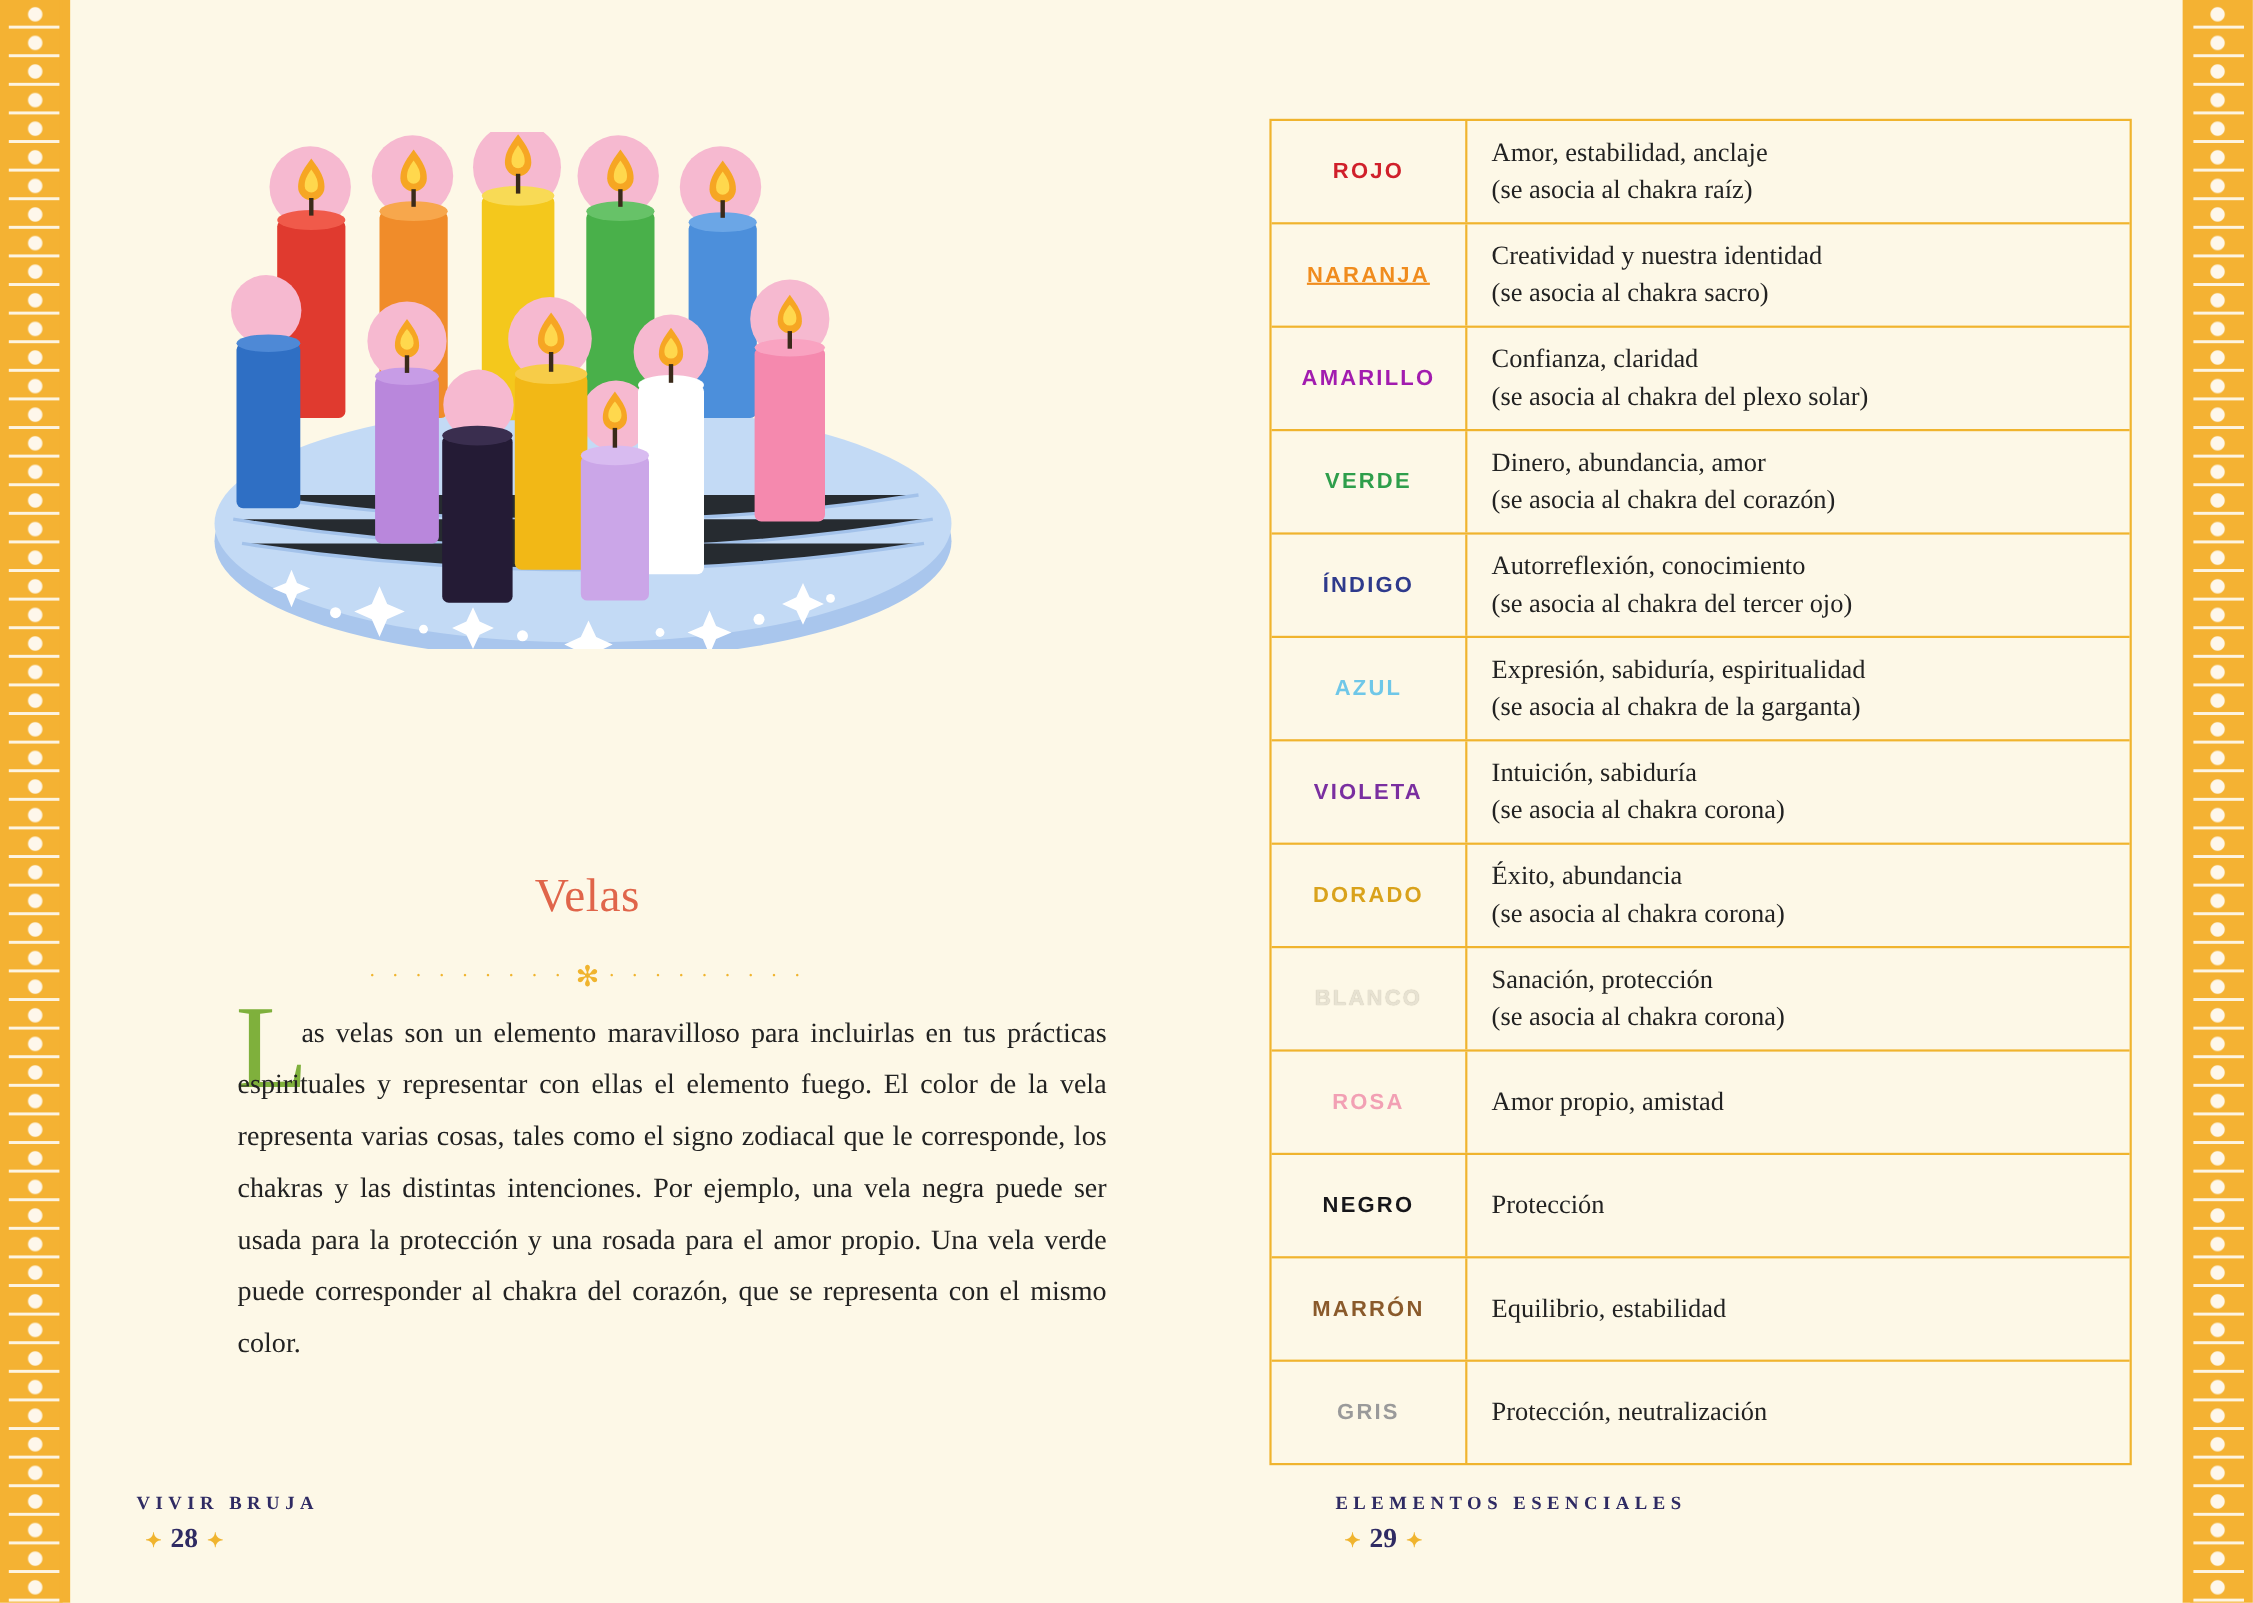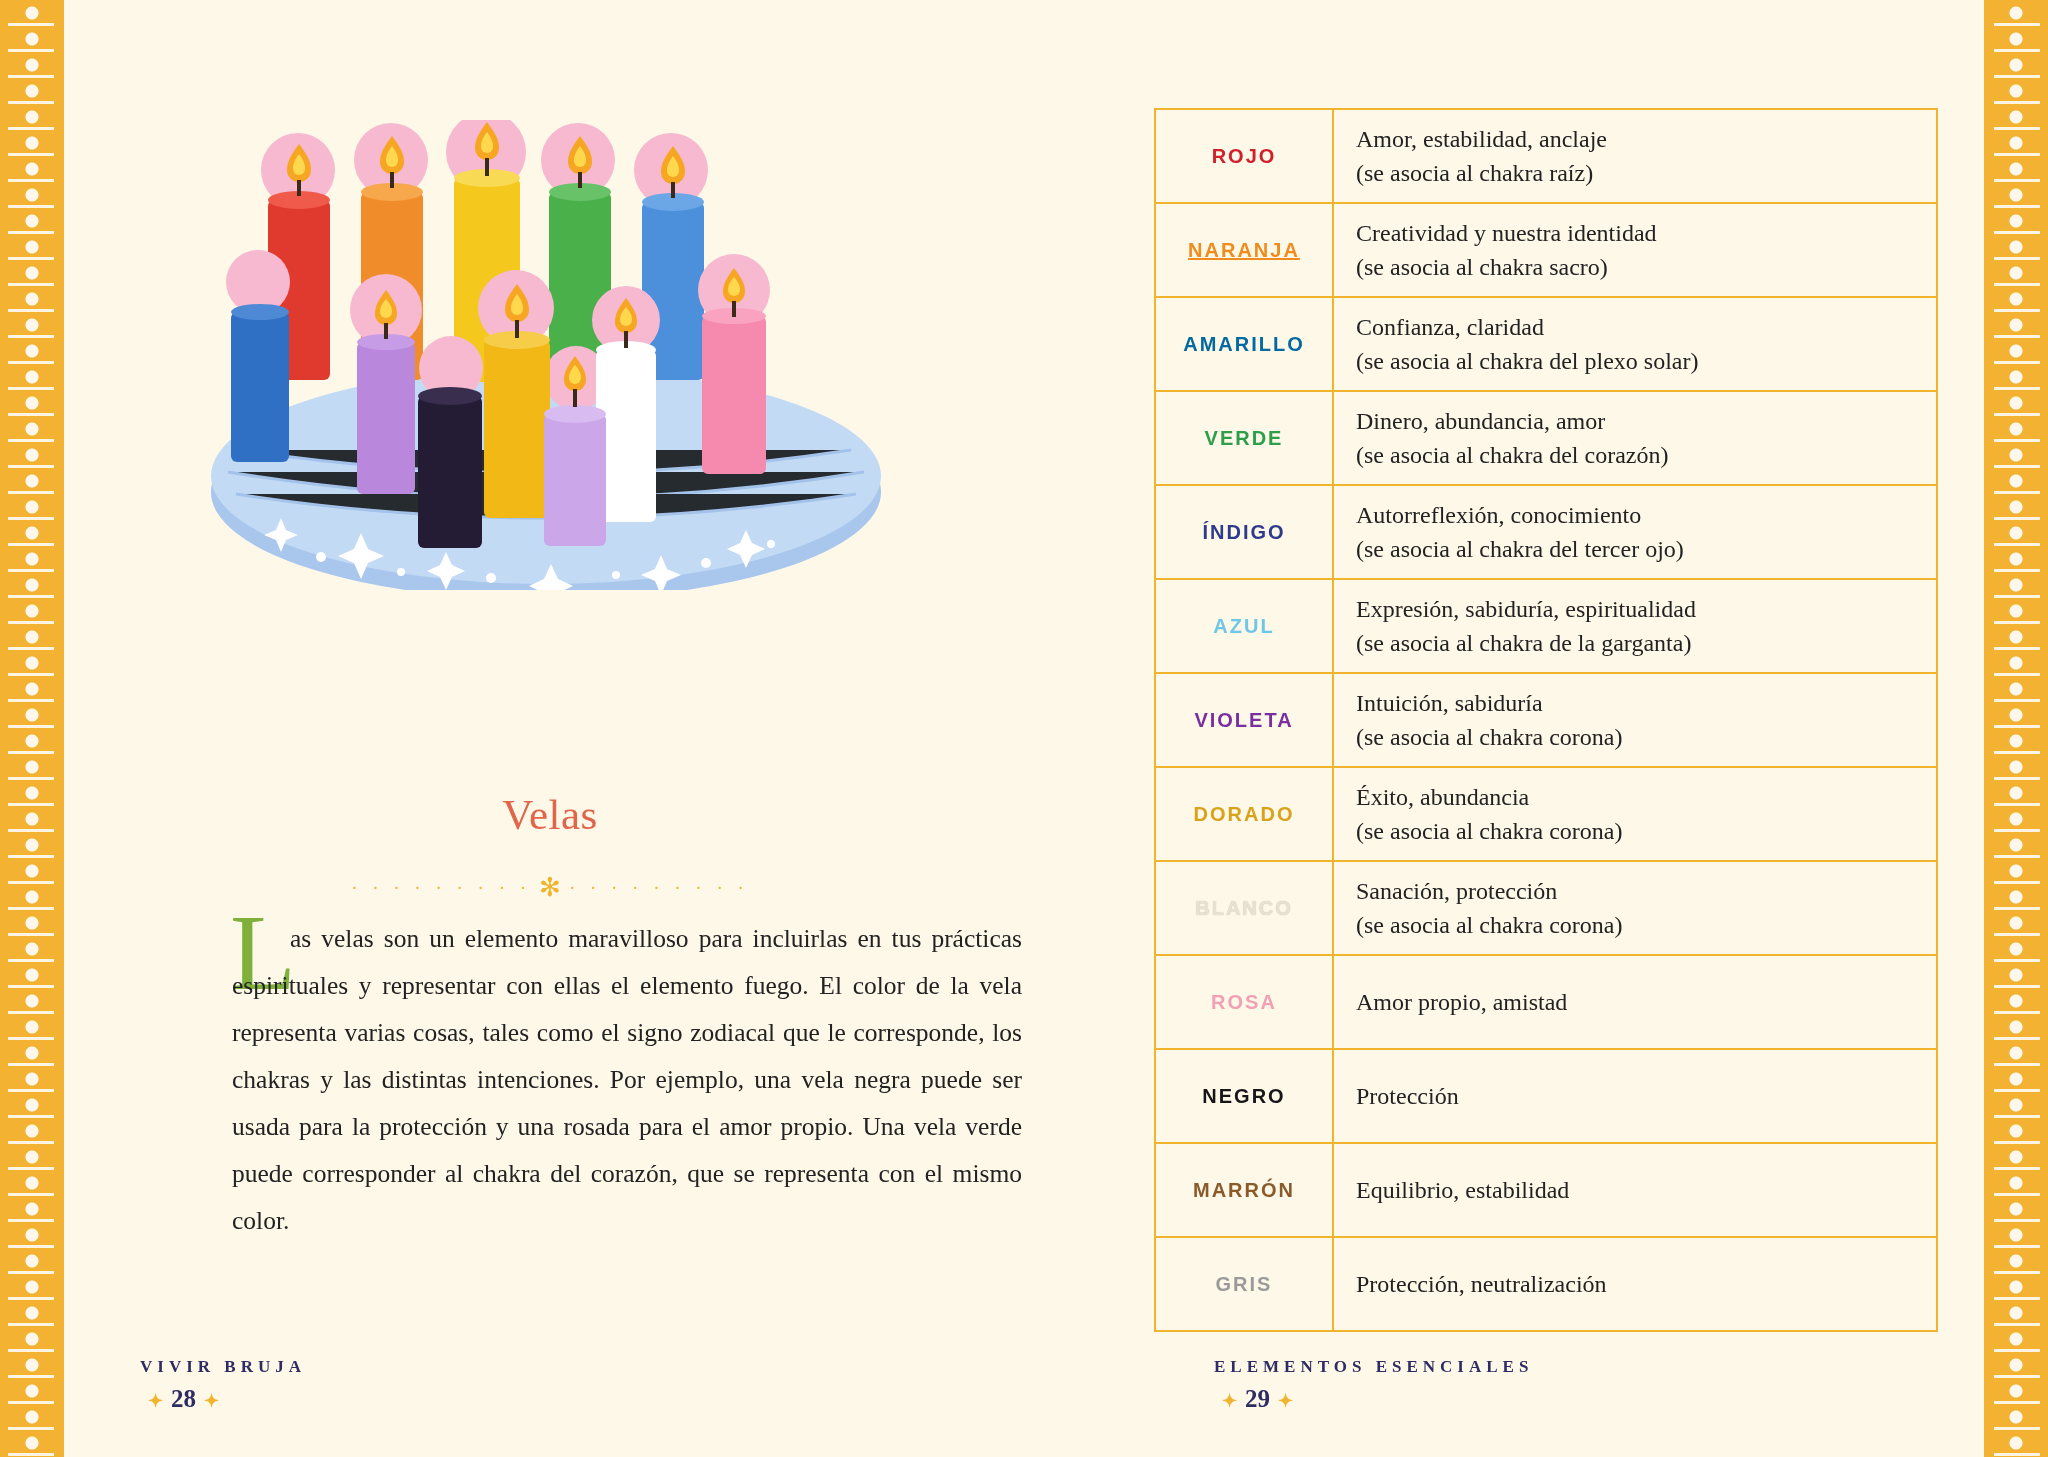--- a/index.html
+++ b/index.html
@@ -32,21 +32,21 @@
   }
   .edge.left .rule.a{left:54px;}
   .edge.right .rule.a{right:54px;}
   .page{
     position:absolute;left:64px;right:64px;top:0;bottom:0;
     background:#FDF8E7;
   }
 
   
   .left-col{
-    position:absolute;left:56px;top:0;width:860px;height:100%;
+    position:absolute;left:40px;top:0;width:860px;height:100%;
   }
   .illustration{
     position:absolute;left:26px;top:120px;width:800px;height:470px;
   }
   .title{
     position:absolute;left:0;right:0;top:790px;
     text-align:center;
     color:#E0654A;
     font-size:43px;
     letter-spacing:.5px;
@@ -302,21 +302,21 @@
         <div class="row">
           <div class="cell-color" style="color: rgb(240, 140, 30); text-decoration: underline;">NARANJA</div>
           <div class="cell-desc">
             <div>
               <span>Creatividad y nuestra identidad</span>
               <span>(se asocia al chakra sacro)</span>
             </div>
           </div>
         </div>
         <div class="row">
-          <div class="cell-color" style="color: #0369a1;">AMARILLO</div>
+          <div class="cell-color" style="color: #a21caf;">AMARILLO</div>
           <div class="cell-desc">
             <div>
               <span>Confianza, claridad</span>
               <span>(se asocia al chakra del plexo solar)</span>
             </div>
           </div>
         </div>
         <div class="row">
           <div class="cell-color" style="color: rgb(46, 158, 75);">VERDE</div>
           <div class="cell-desc">

